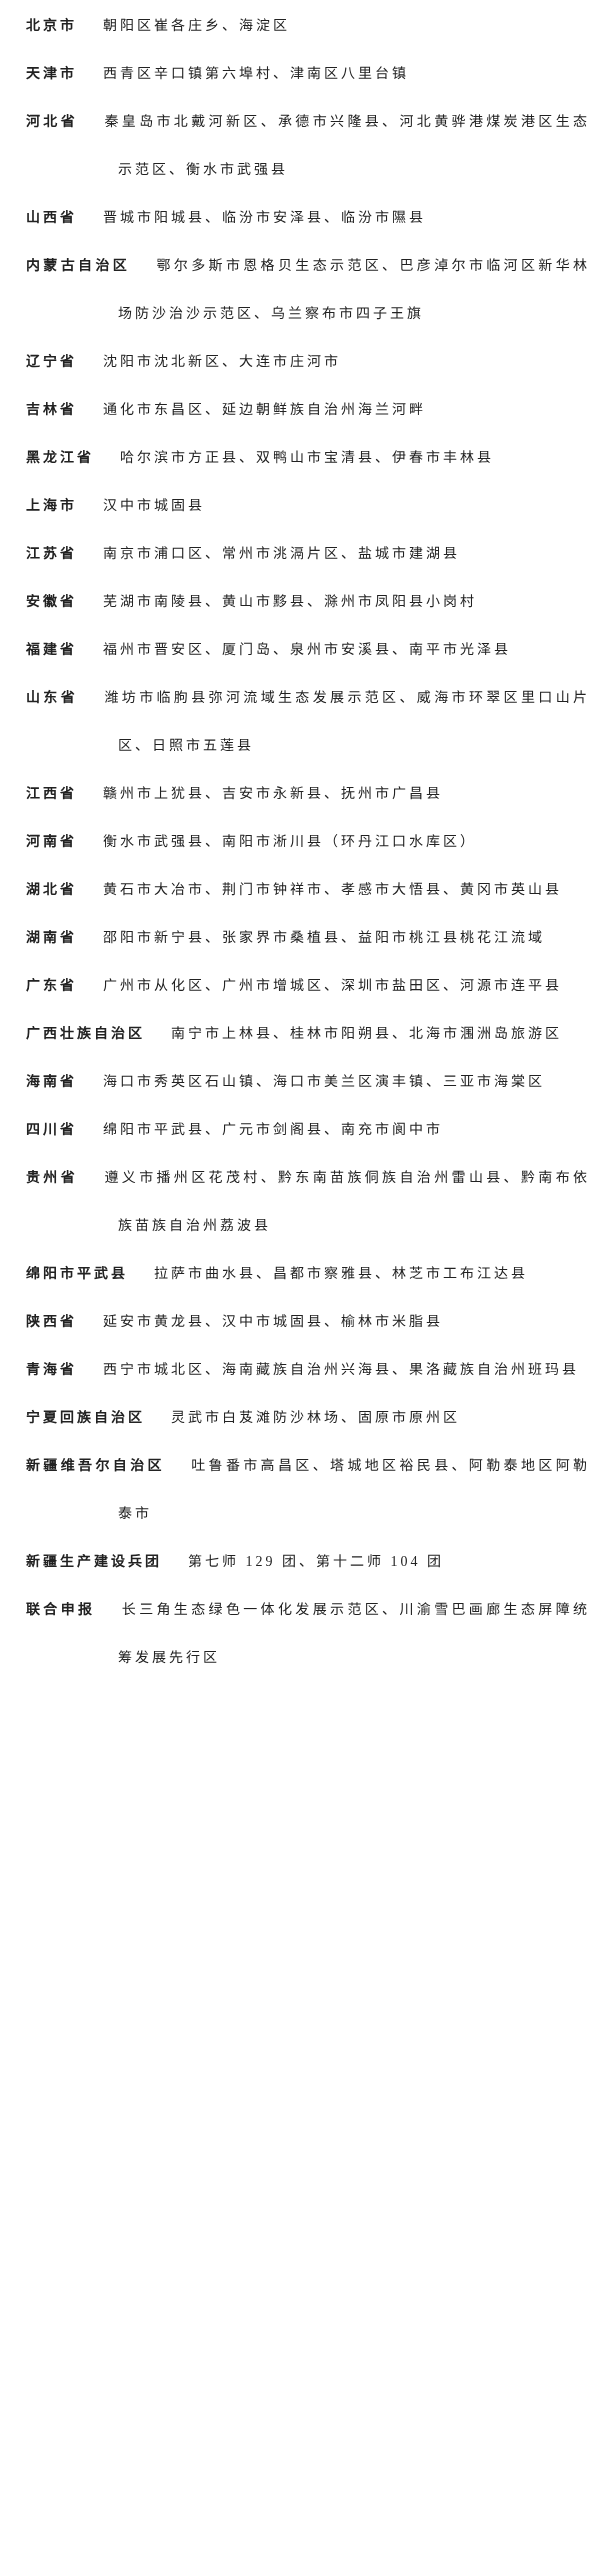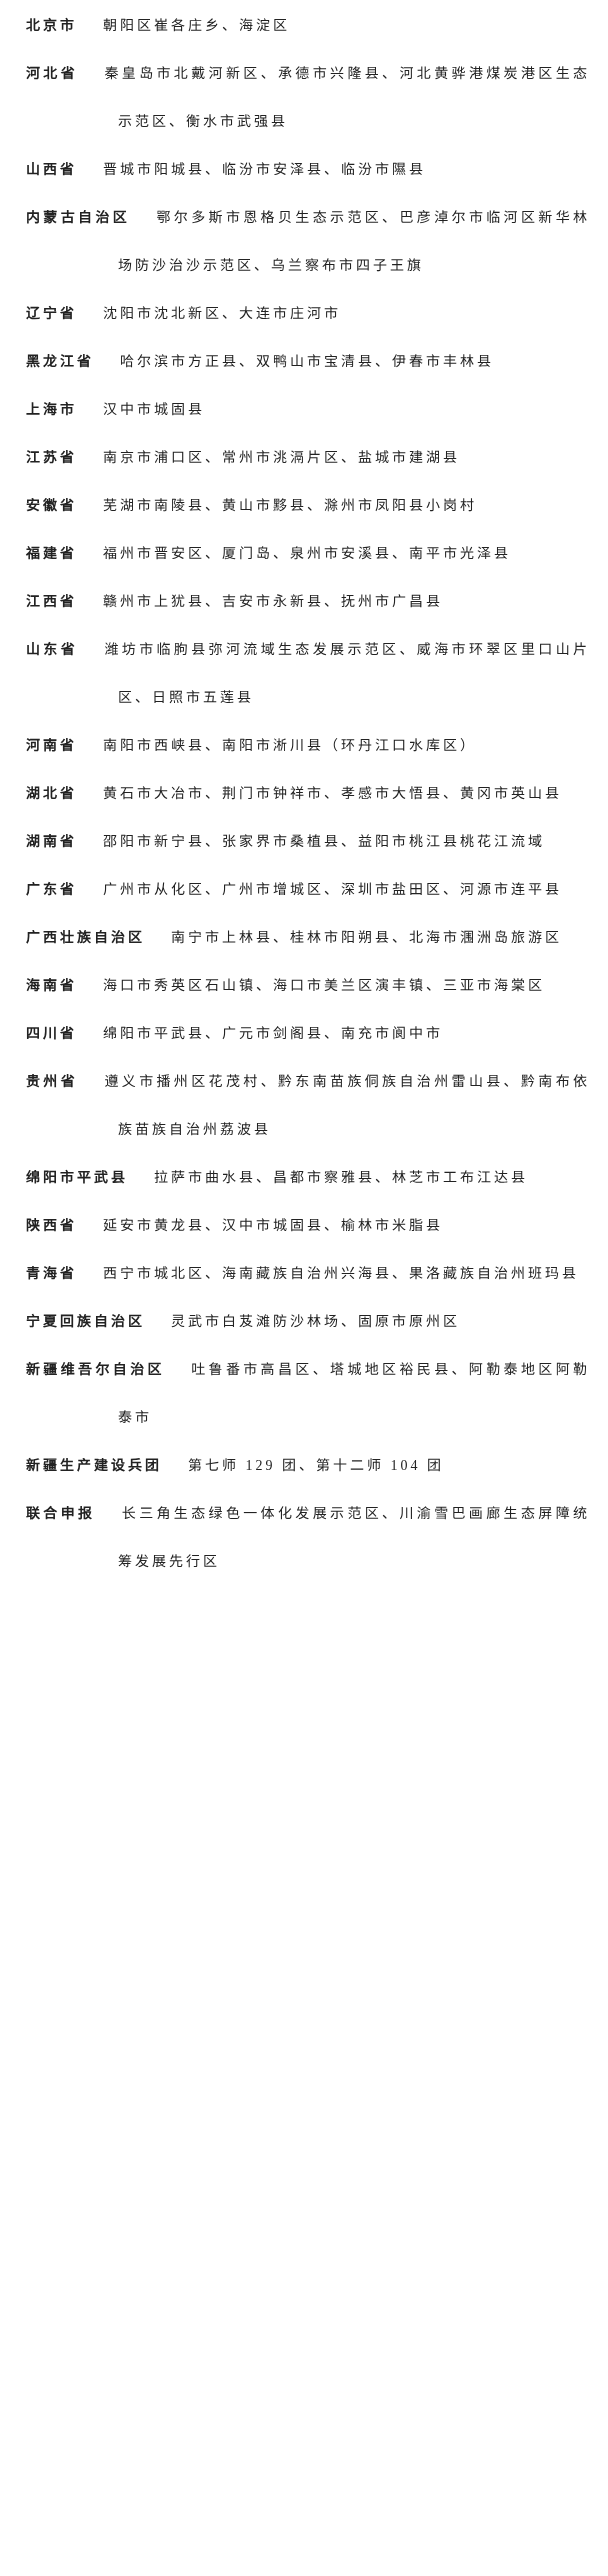--- a/index.html
+++ b/index.html
@@ -44,46 +44,48 @@
     font-weight: normal;
   }
 </style>
 </head>
 <body>
 
 <div class="doc">
   <div>
   <p class="entry"><span class="region">北京市</span><span class="label-gap"></span><span class="areas">朝阳区崔各庄乡、海淀区</span></p>
 
+  <p class="entry"><span class="region">天津市</span><span class="label-gap"></span><span class="areas">西青区辛口镇第六埠村、津南区八里台镇</span></p>
 
   <p class="entry"><span class="region">河北省</span><span class="label-gap"></span><span class="areas">秦皇岛市北戴河新区、承德市兴隆县、河北黄骅港煤炭港区生态示范区、衡水市武强县</span></p>
 
   <p class="entry"><span class="region">山西省</span><span class="label-gap"></span><span class="areas">晋城市阳城县、临汾市安泽县、临汾市隰县</span></p>
 
   <p class="entry"><span class="region">内蒙古自治区</span><span class="label-gap"></span><span class="areas">鄂尔多斯市恩格贝生态示范区、巴彦淖尔市临河区新华林场防沙治沙示范区、乌兰察布市四子王旗</span></p>
 
   <p class="entry"><span class="region">辽宁省</span><span class="label-gap"></span><span class="areas">沈阳市沈北新区、大连市庄河市</span></p>
 
+  <p class="entry"><span class="region">吉林省</span><span class="label-gap"></span><span class="areas">通化市东昌区、延边朝鲜族自治州海兰河畔</span></p>
 
   <p class="entry"><span class="region">黑龙江省</span><span class="label-gap"></span><span class="areas">哈尔滨市方正县、双鸭山市宝清县、伊春市丰林县</span></p>
 
   <p class="entry"><span class="region">上海市</span><span class="label-gap"></span><span class="areas">汉中市城固县</span></p>
 
   <p class="entry"><span class="region">江苏省</span><span class="label-gap"></span><span class="areas">南京市浦口区、常州市洮滆片区、盐城市建湖县</span></p>
 
 
   <p class="entry"><span class="region">安徽省</span><span class="label-gap"></span><span class="areas">芜湖市南陵县、黄山市黟县、滁州市凤阳县小岗村</span></p>
 
   <p class="entry"><span class="region">福建省</span><span class="label-gap"></span><span class="areas">福州市晋安区、厦门岛、泉州市安溪县、南平市光泽县</span></p>
 
+  <p class="entry"><span class="region">山东省</span><span class="label-gap"></span><span class="areas">潍坊市临朐县弥河流域生态发展示范区、威海市环翠区里口山片区、日照市五莲县</span></p>
+
   <p class="entry"><span class="region">江西省</span><span class="label-gap"></span><span class="areas">赣州市上犹县、吉安市永新县、抚州市广昌县</span></p>
 
-  <p class="entry"><span class="region">山东省</span><span class="label-gap"></span><span class="areas">潍坊市临朐县弥河流域生态发展示范区、威海市环翠区里口山片区、日照市五莲县</span></p>
-
-  <p class="entry"><span class="region">河南省</span><span class="label-gap"></span><span class="areas">南阳市西峡县、南阳市淅川县（环丹江口水库区）</span></p>
+  <p class="entry"><span class="region">河南省</span><span class="label-gap"></span><span class="areas">衡水市武强县、南阳市淅川县（环丹江口水库区）</span></p>
 
   <p class="entry"><span class="region">湖北省</span><span class="label-gap"></span><span class="areas">黄石市大冶市、荆门市钟祥市、孝感市大悟县、黄冈市英山县</span></p>
 
   <p class="entry"><span class="region">湖南省</span><span class="label-gap"></span><span class="areas">邵阳市新宁县、张家界市桑植县、益阳市桃江县桃花江流域</span></p>
 
   <p class="entry"><span class="region">广东省</span><span class="label-gap"></span><span class="areas">广州市从化区、广州市增城区、深圳市盐田区、河源市连平县</span></p>
 
   <p class="entry"><span class="region">广西壮族自治区</span><span class="label-gap"></span><span class="areas">南宁市上林县、桂林市阳朔县、北海市涠洲岛旅游区</span></p>
 
   <p class="entry"><span class="region">海南省</span><span class="label-gap"></span><span class="areas">海口市秀英区石山镇、海口市美兰区演丰镇、三亚市海棠区</span></p>

